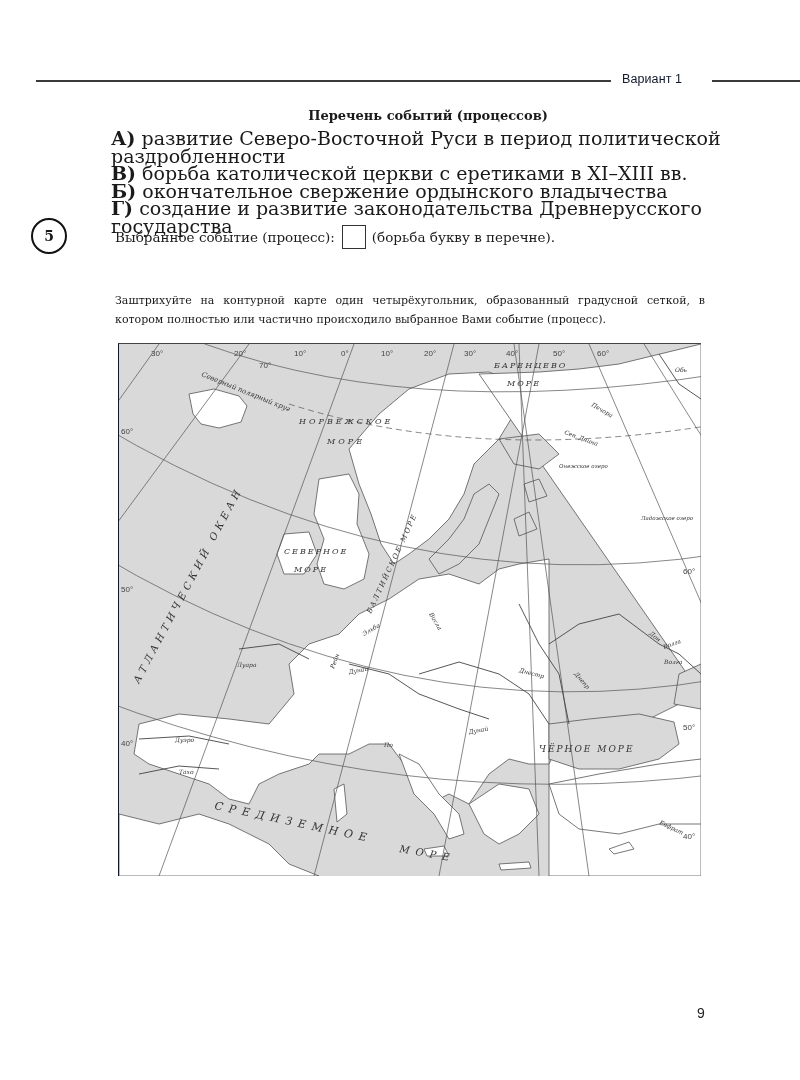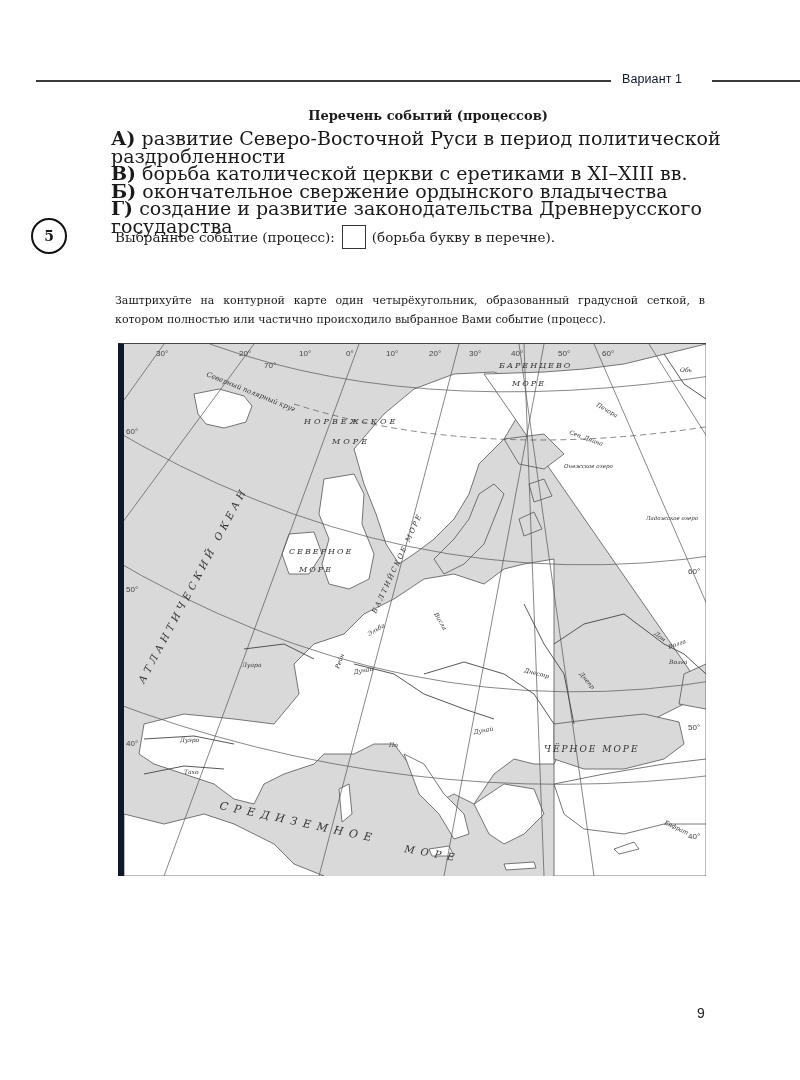--- a/index.html
+++ b/index.html
@@ -12,21 +12,21 @@
   .list-title { position: absolute; left: 0; width: 800px; top: 108px; text-align: center; font-weight: bold; font-size: 13px; margin-left: 28px; }
   .event-list { position: absolute; left: 111px; top: 130px; font-size: 19px; line-height: 17.5px; }
   .event-item .letter { font-weight: bold; }
 
   .task-number { position: absolute; left: 31px; top: 218px; width: 32px; height: 32px; border: 2px solid #111; border-radius: 50%;
                  display: flex; align-items: center; justify-content: center; font-weight: bold; font-size: 14px; }
   .task-line1 { position: absolute; left: 115px; top: 225px; font-size: 13.5px; display: flex; align-items: center; }
   .answer-box { display: inline-block; width: 22px; height: 22px; border: 1.5px solid #333; margin: 0 6px 0 7px; background: #fff; }
   .task-instruction { position: absolute; left: 115px; top: 251px; width: 590px; font-size: 11px; line-height: 18.5px; text-align: justify; margin-top: 41px; }
 
-  .map-frame { position: absolute; left: 118px; top: 343px; width: 582px; height: 532px; border-left: 6px solid #0f172a; border-top: 1px solid #444; overflow: hidden; background: #d9d9d9; }
+  .map-frame { position: absolute; left: 118px; top: 343px; width: 582px; height: 532px; border-left: 1px solid #0f172a; border-top: 1px solid #444; overflow: hidden; background: #d9d9d9; }
   .map-frame svg { display: block; }
   .map-label { font-family: "DejaVu Serif", serif; font-style: italic; fill: #333; }
   .grid-label { font-family: "Liberation Sans", sans-serif; font-size: 8px; fill: #444; }
 
   .page-number { position: absolute; left: 697px; top: 1005px; font-family: "Liberation Sans", sans-serif; font-size: 14px; color: #222; }
 </style>
 </head>
 <body>
 
 <div class="header-rule-left"></div>

